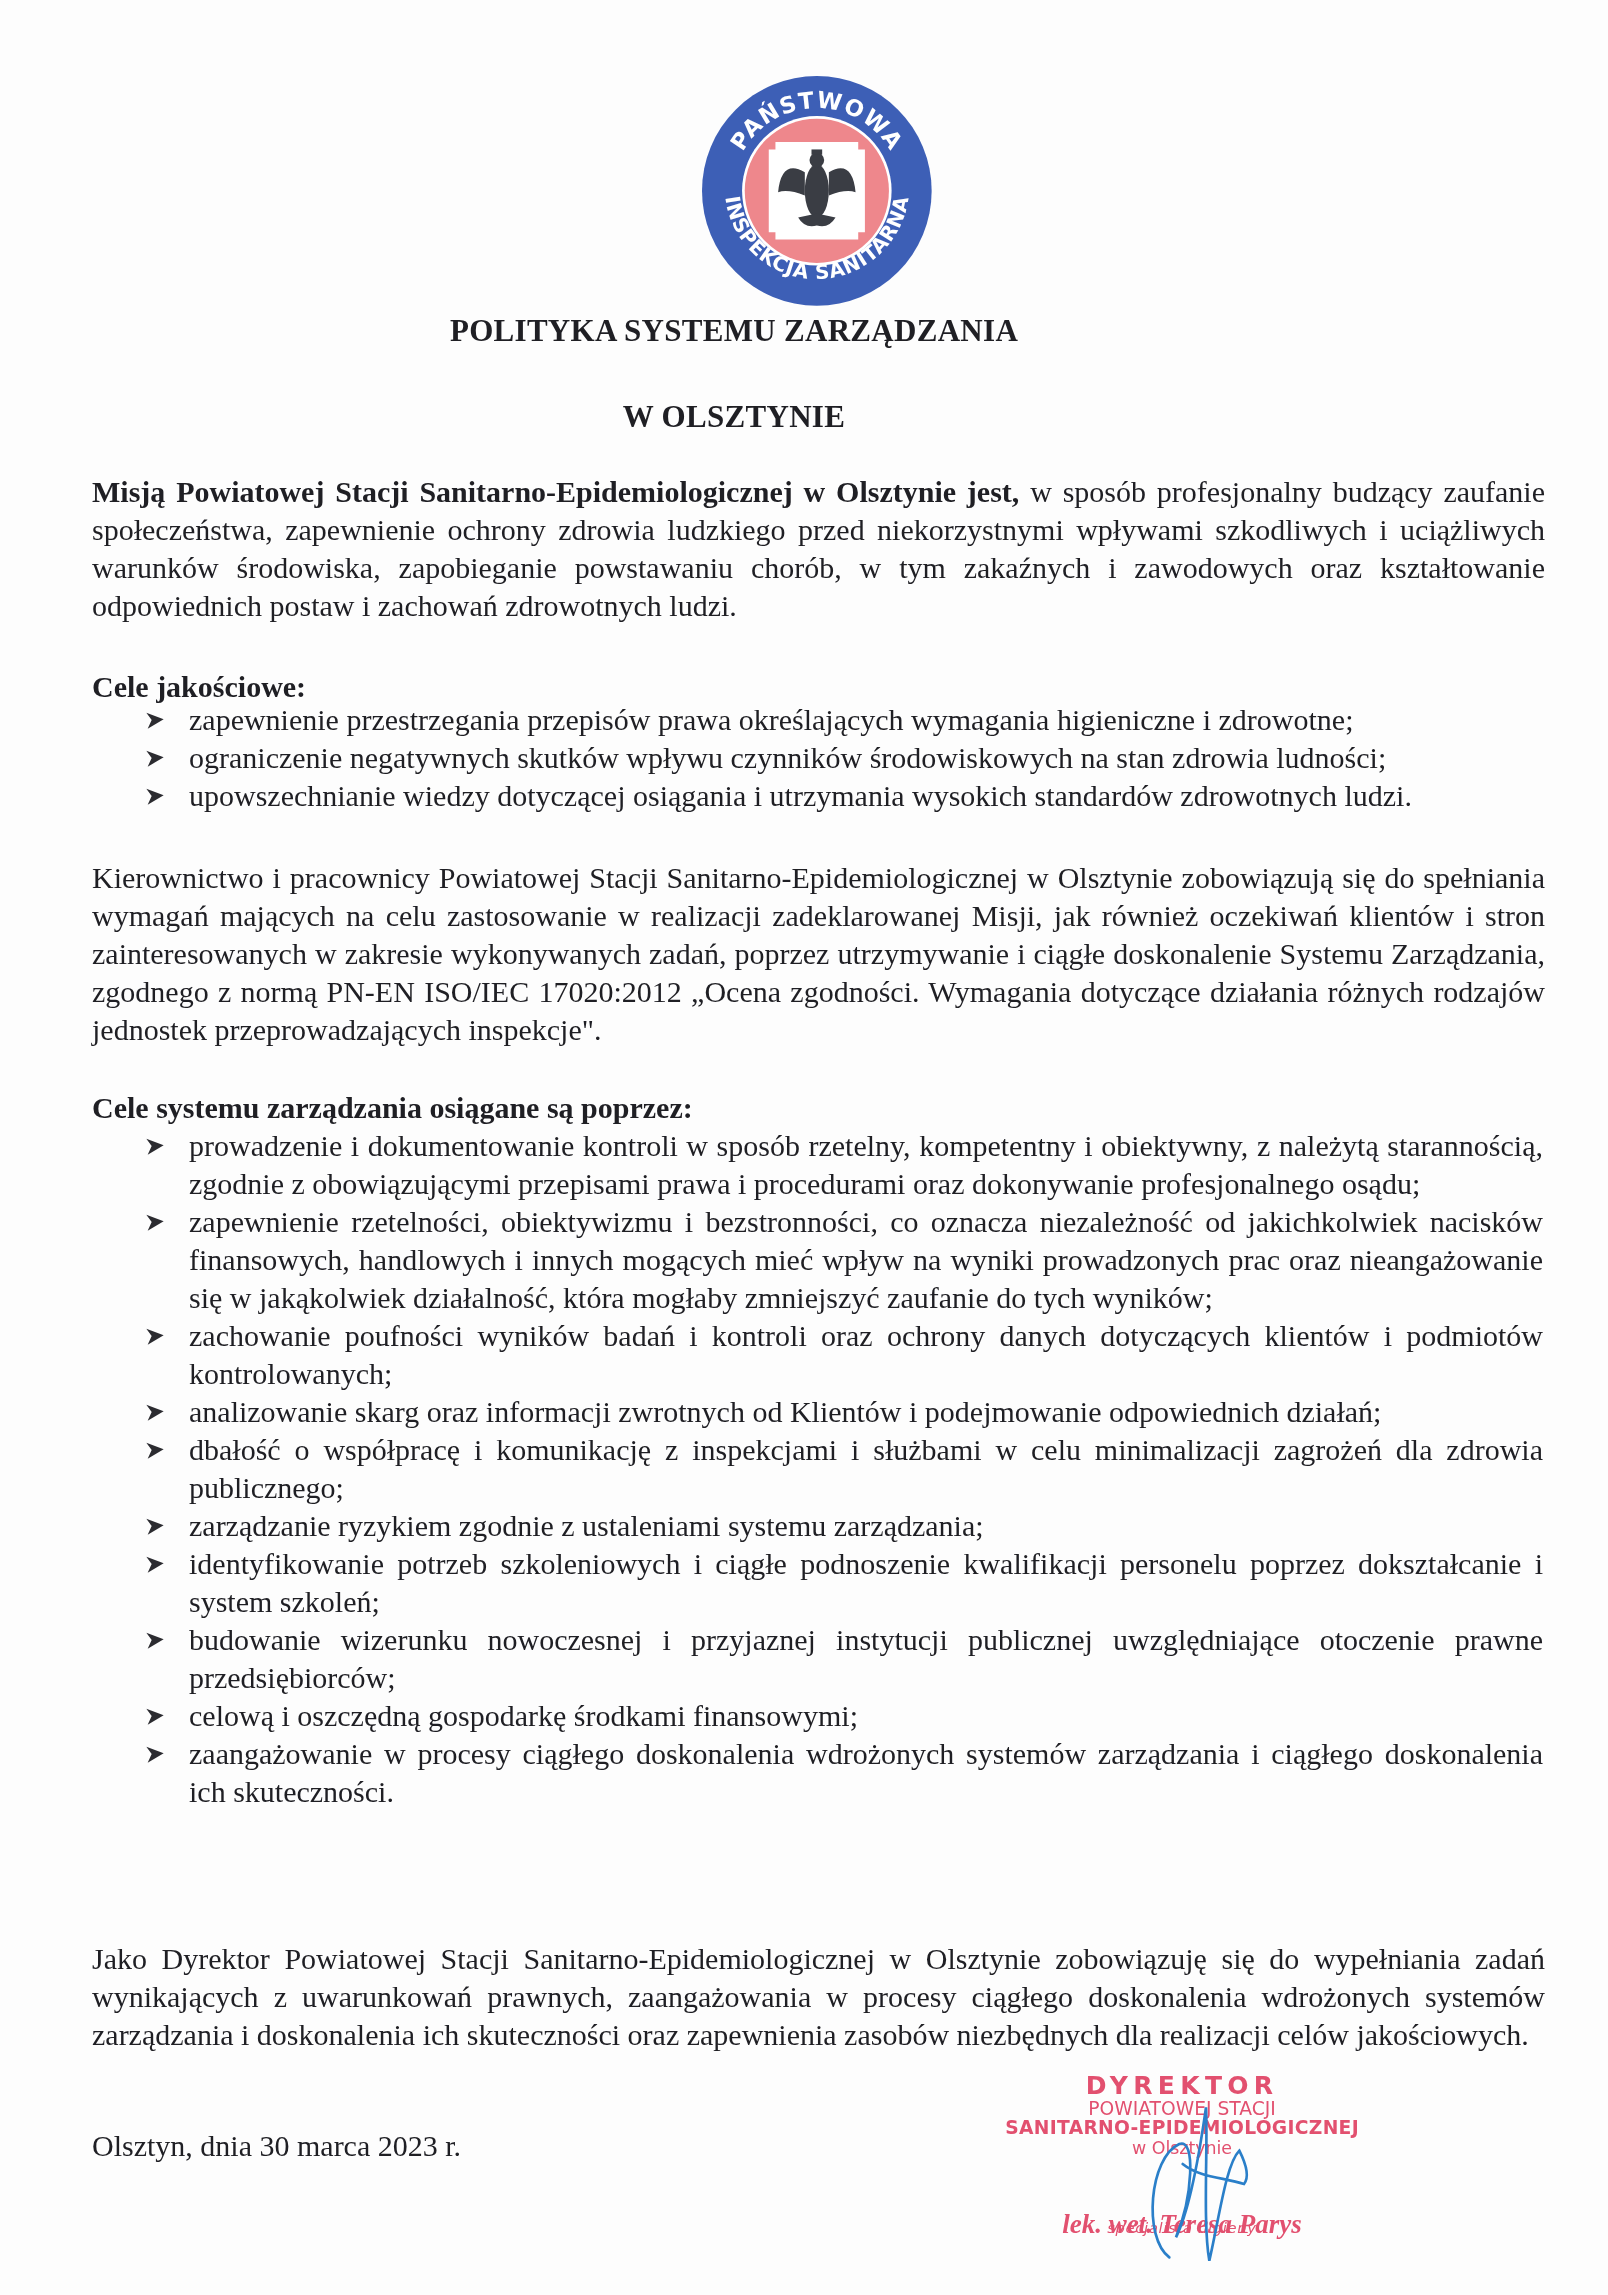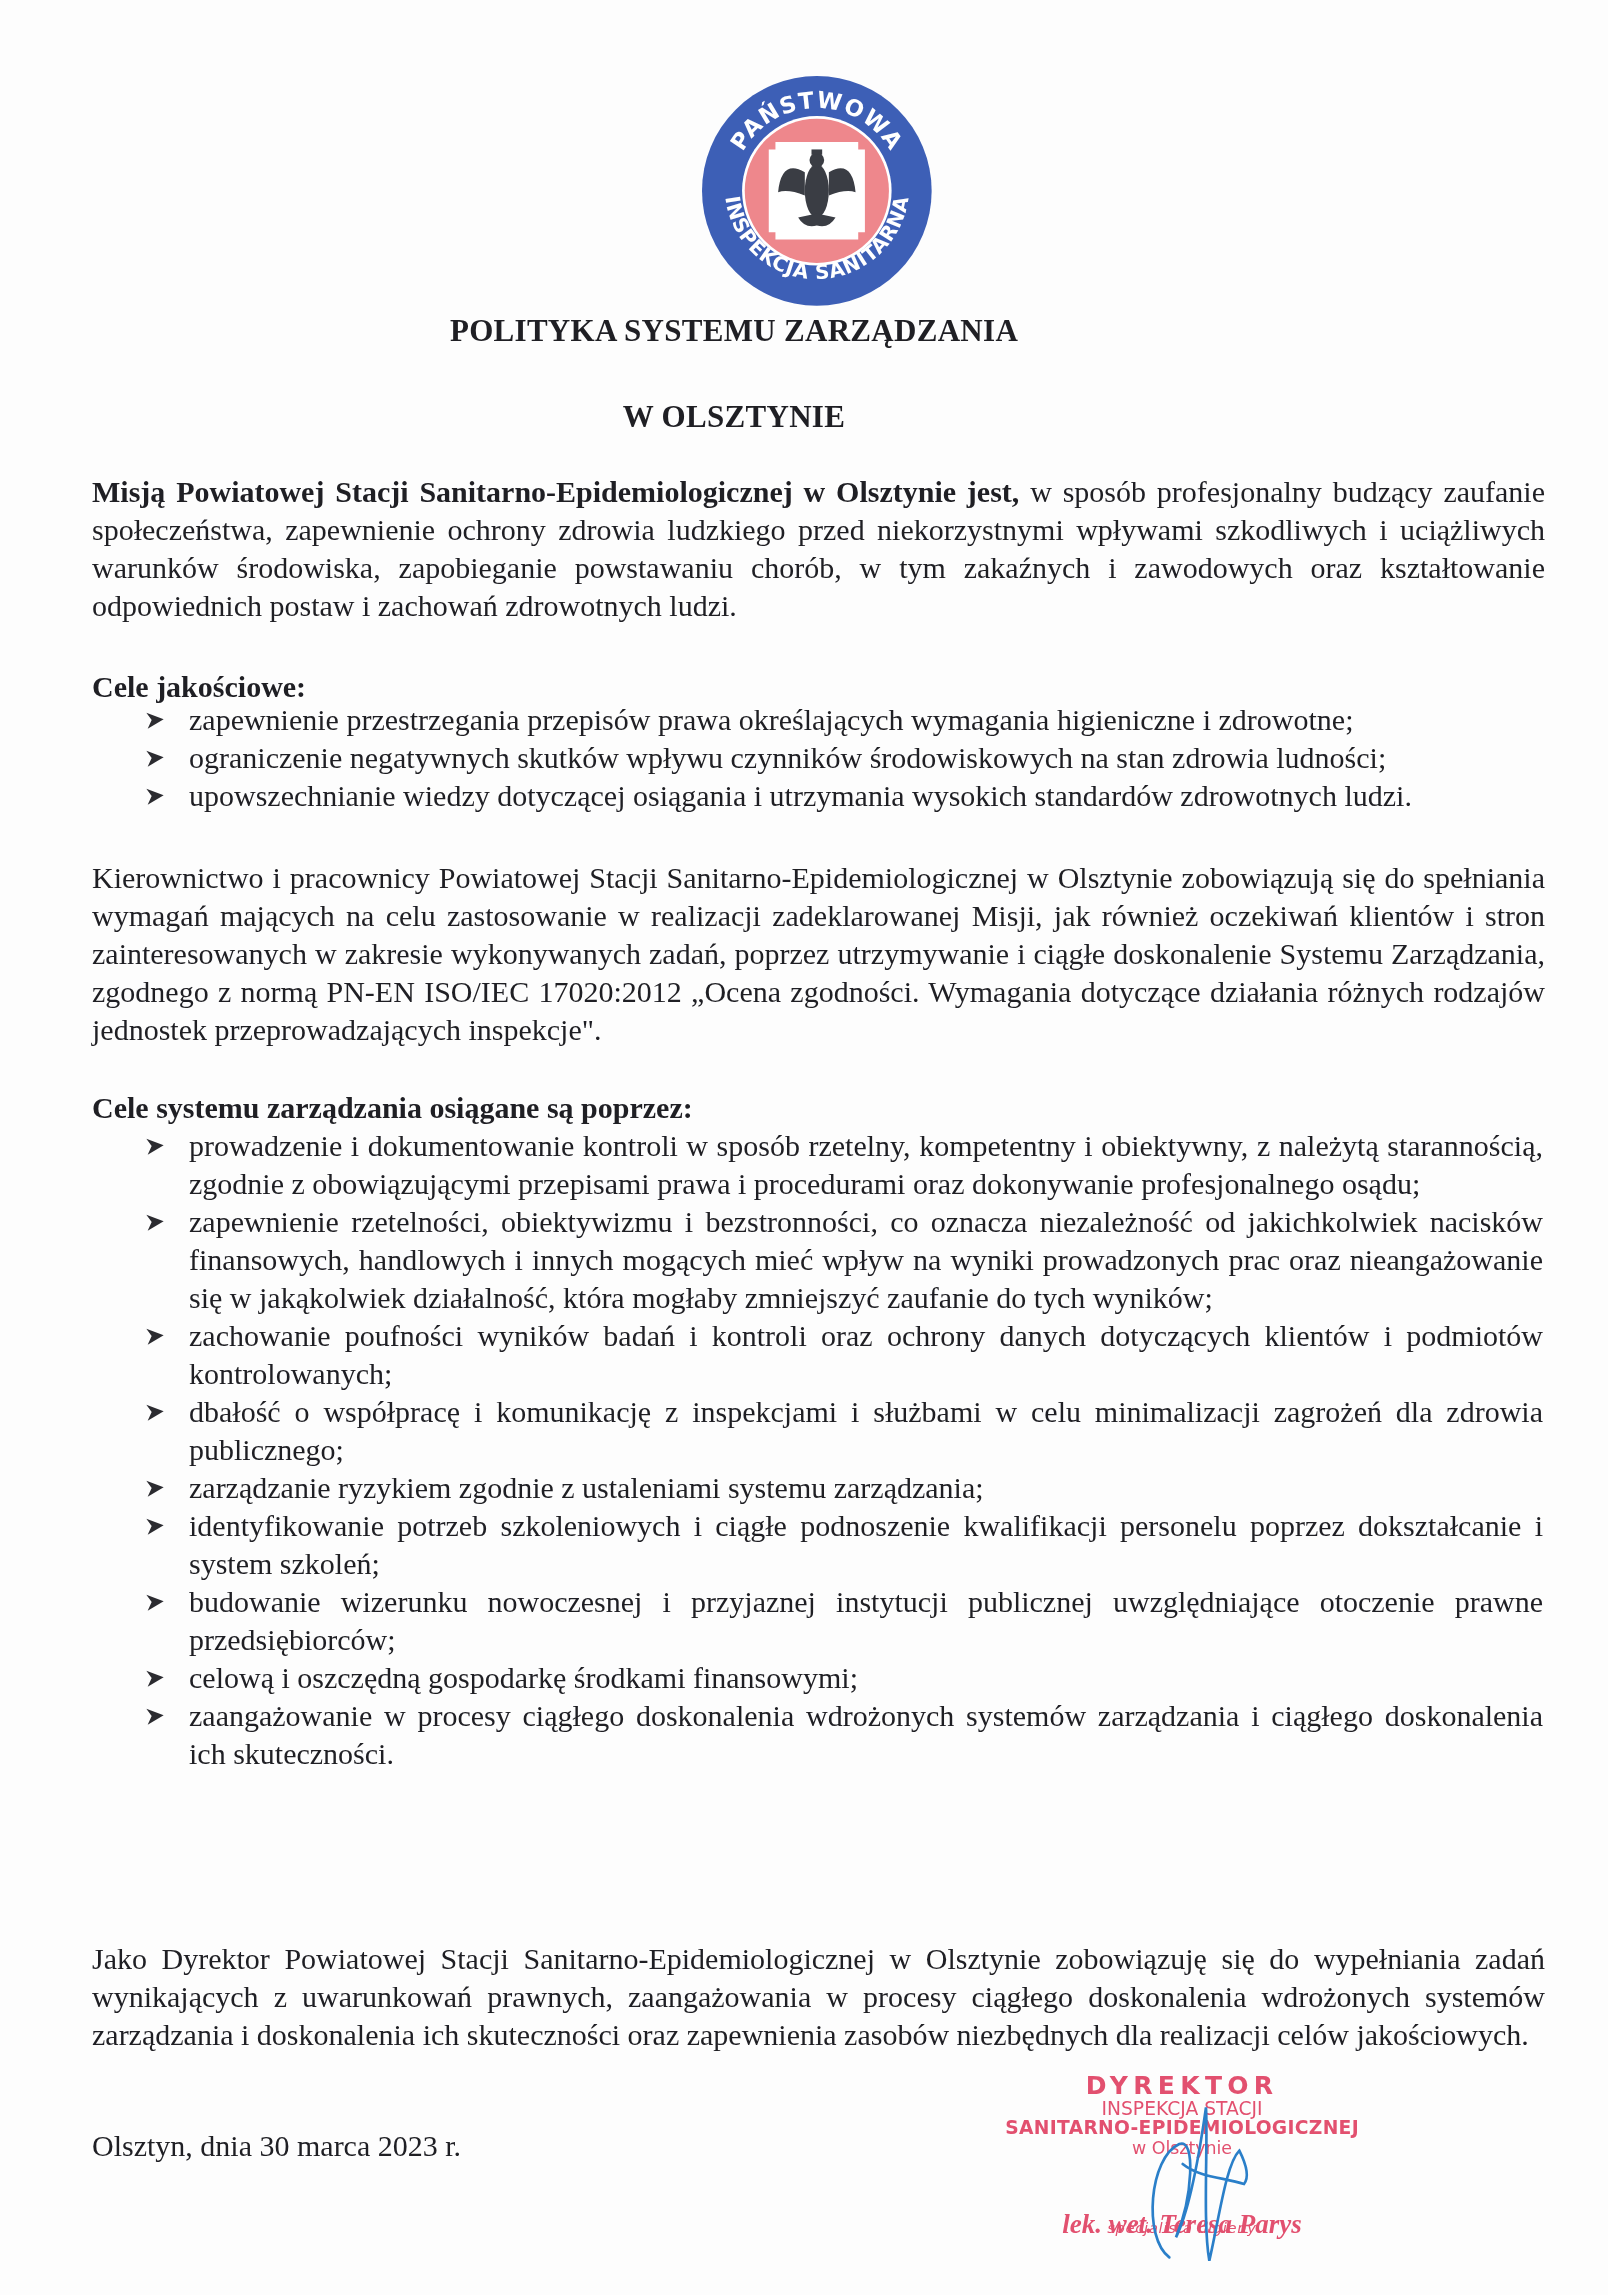--- a/index.html
+++ b/index.html
@@ -121,20 +121,26 @@
     <li>
       <svg class="arr" viewBox="0 0 30 30">
           <path d="M2 4 L28 14 L4 28 L10 15 Z" fill="#2b2b30"></path>
         </svg>
       <span>zachowanie poufności wyników badań i kontroli oraz ochrony danych dotyczących klientów i podmiotów kontrolowanych;</span>
     </li>
     <li>
       <svg class="arr" viewBox="0 0 30 30">
           <path d="M2 4 L28 14 L4 28 L10 15 Z" fill="#2b2b30"></path>
         </svg>
+      <span>analizowanie skarg oraz informacji zwrotnych od Klientów i podejmowanie odpowiednich działań;</span>
+    </li>
+    <li>
+      <svg class="arr" viewBox="0 0 30 30">
+          <path d="M2 4 L28 14 L4 28 L10 15 Z" fill="#2b2b30"></path>
+        </svg>
       <span>dbałość o współpracę i komunikację z inspekcjami i służbami w celu minimalizacji zagrożeń dla zdrowia publicznego;</span>
     </li>
     <li>
       <svg class="arr" viewBox="0 0 30 30">
           <path d="M2 4 L28 14 L4 28 L10 15 Z" fill="#2b2b30"></path>
         </svg>
       <span>zarządzanie ryzykiem zgodnie z ustaleniami systemu zarządzania;</span>
     </li>
     <li>
       <svg class="arr" viewBox="0 0 30 30">
@@ -163,21 +169,21 @@
   </ul>
 
   <div class="block" style="top:1940px;">
     <p>Jako Dyrektor Powiatowej Stacji Sanitarno-Epidemiologicznej w Olsztynie zobowiązuję się do wypełniania zadań wynikających z uwarunkowań prawnych, zaangażowania w procesy ciągłego doskonalenia wdrożonych systemów zarządzania i doskonalenia ich skuteczności oraz zapewnienia zasobów niezbędnych dla realizacji celów jakościowych.</p>
   </div>
 
   <div class="date">Olsztyn, dnia 30 marca 2023 r.</div>
 
   <div class="stamp">
     <div class="s1">DYREKTOR</div>
-    <div class="s2">INSPEKCJA STACJI</div>
+    <div class="s2">POWIATOWEJ STACJI</div>
     <div class="s3">SANITARNO-EPIDEMIOLOGICZNEJ</div>
     <div class="s4">w Olsztynie</div>
     <div class="s5">lek. wet. Teresa Parys</div>
     <div class="s6">specjalista higieny</div>
   </div>
 
   <svg class="signature" viewBox="0 0 200 240">
     <path d="M 60 230 C 20 200, 30 80, 75 60 C 100 50, 95 140, 70 200 C 95 150, 110 40, 115 5 C 118 60, 110 180, 120 235 C 135 170, 145 90, 165 70 C 175 90, 180 110, 172 120 C 140 110, 105 110, 80 90" fill="none" stroke="#2a7fc9" stroke-width="4" stroke-linecap="round"></path>
   </svg>
 </div>

